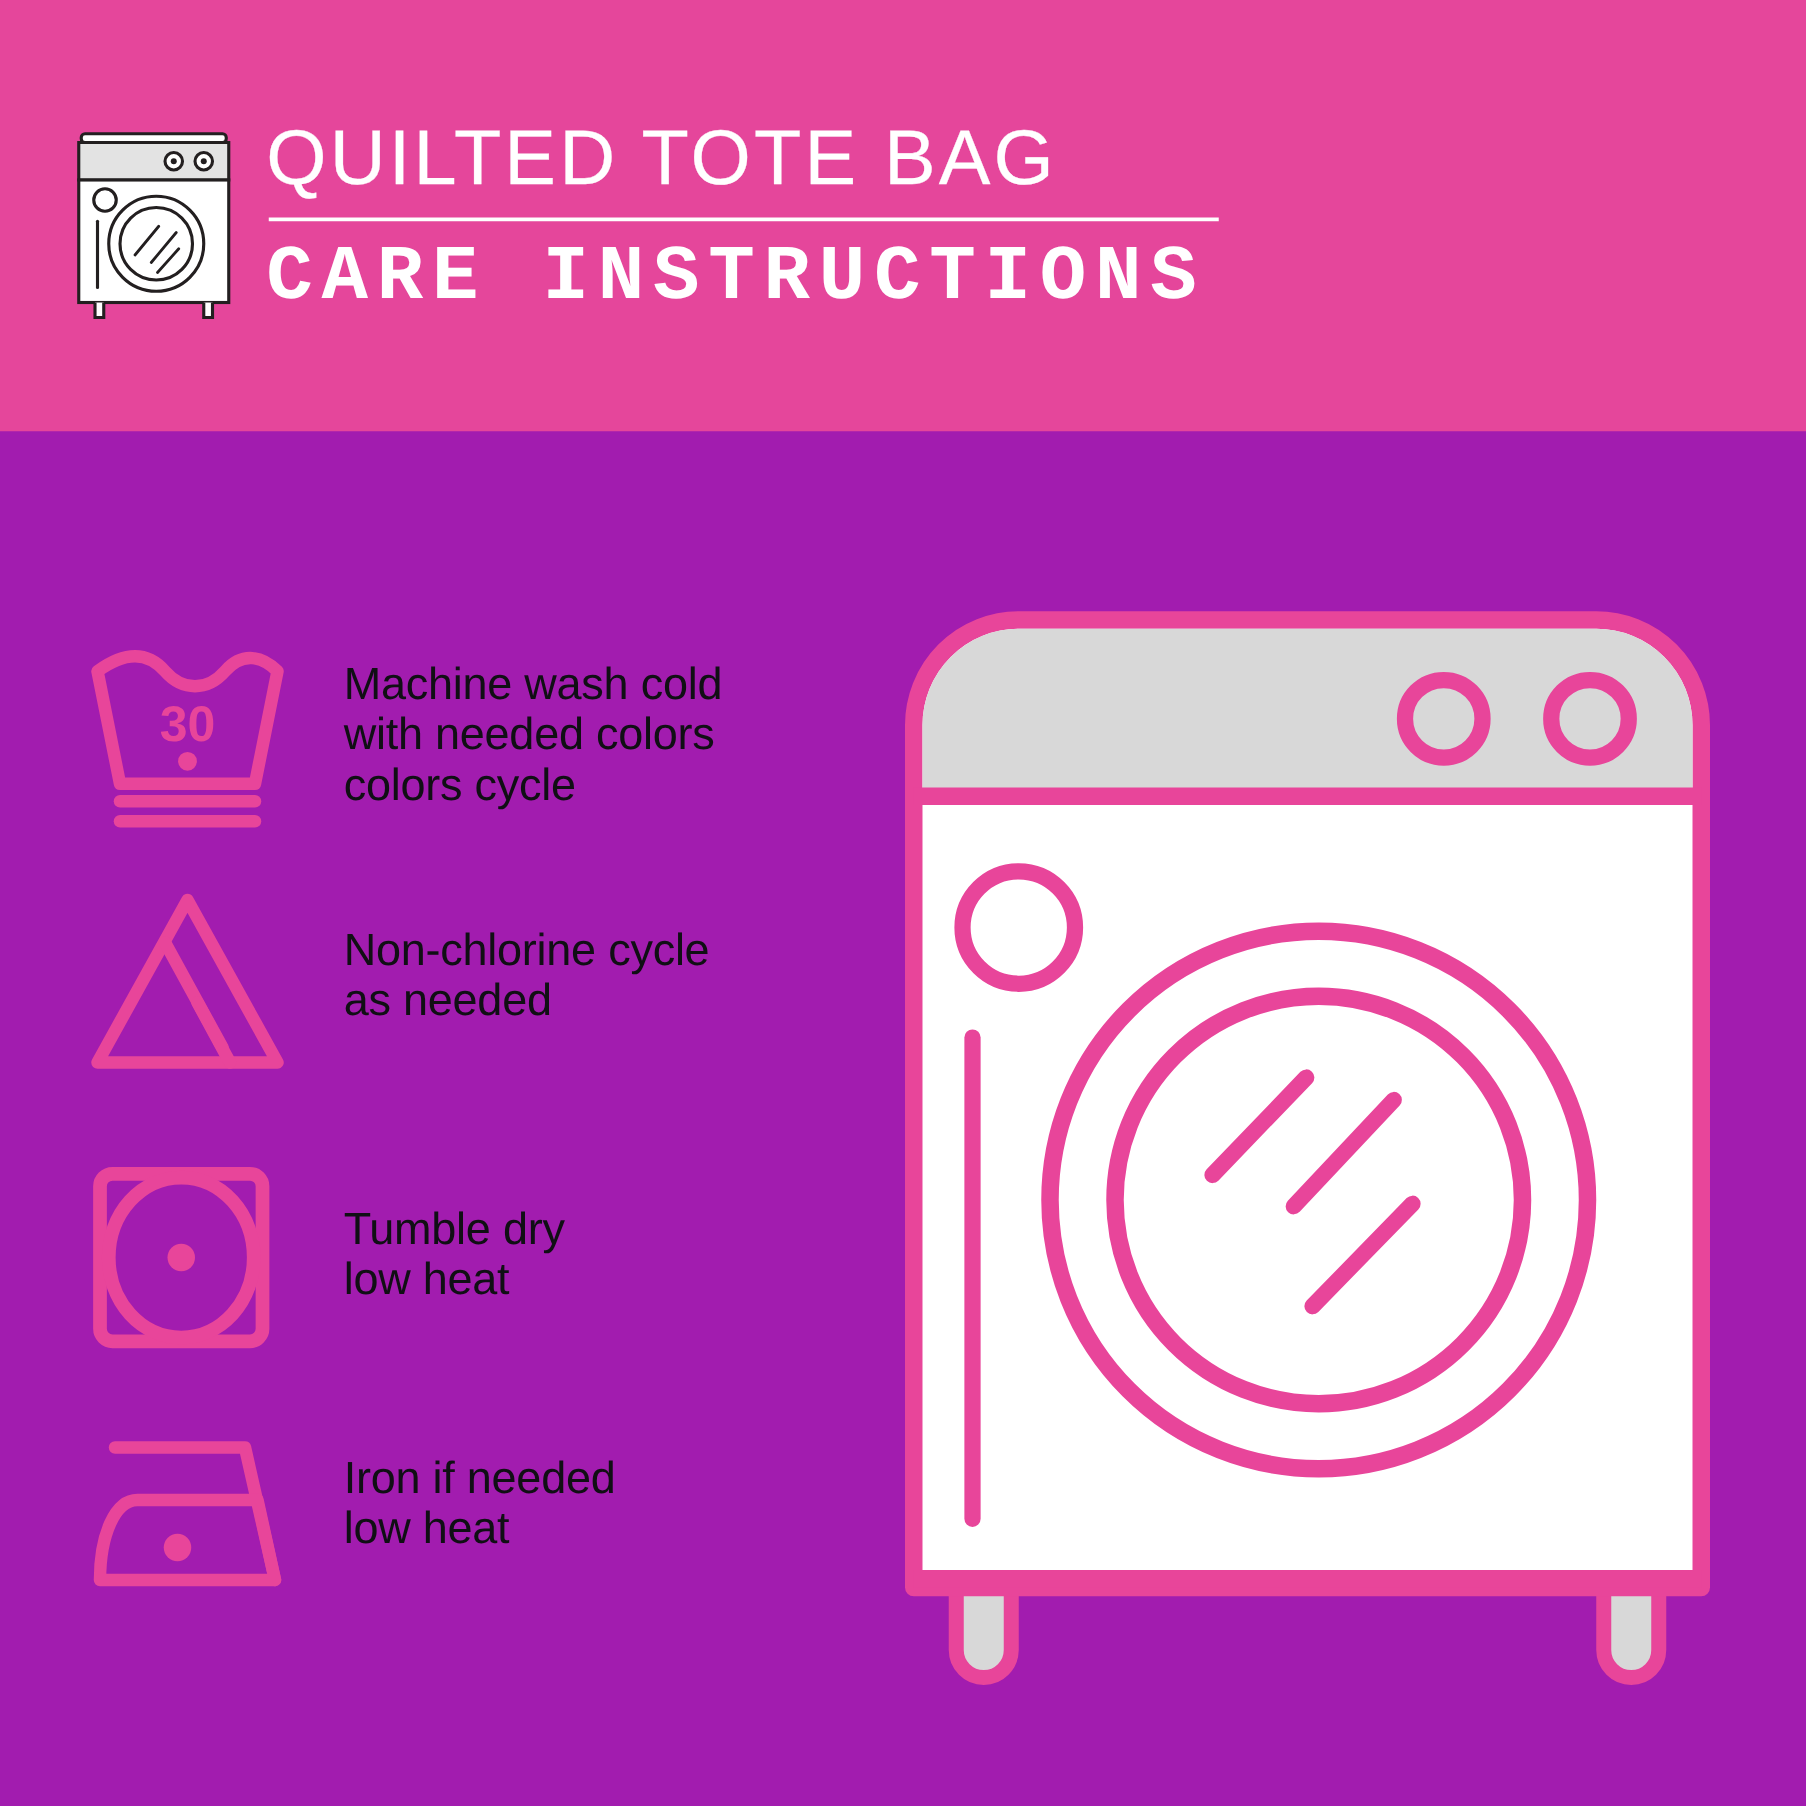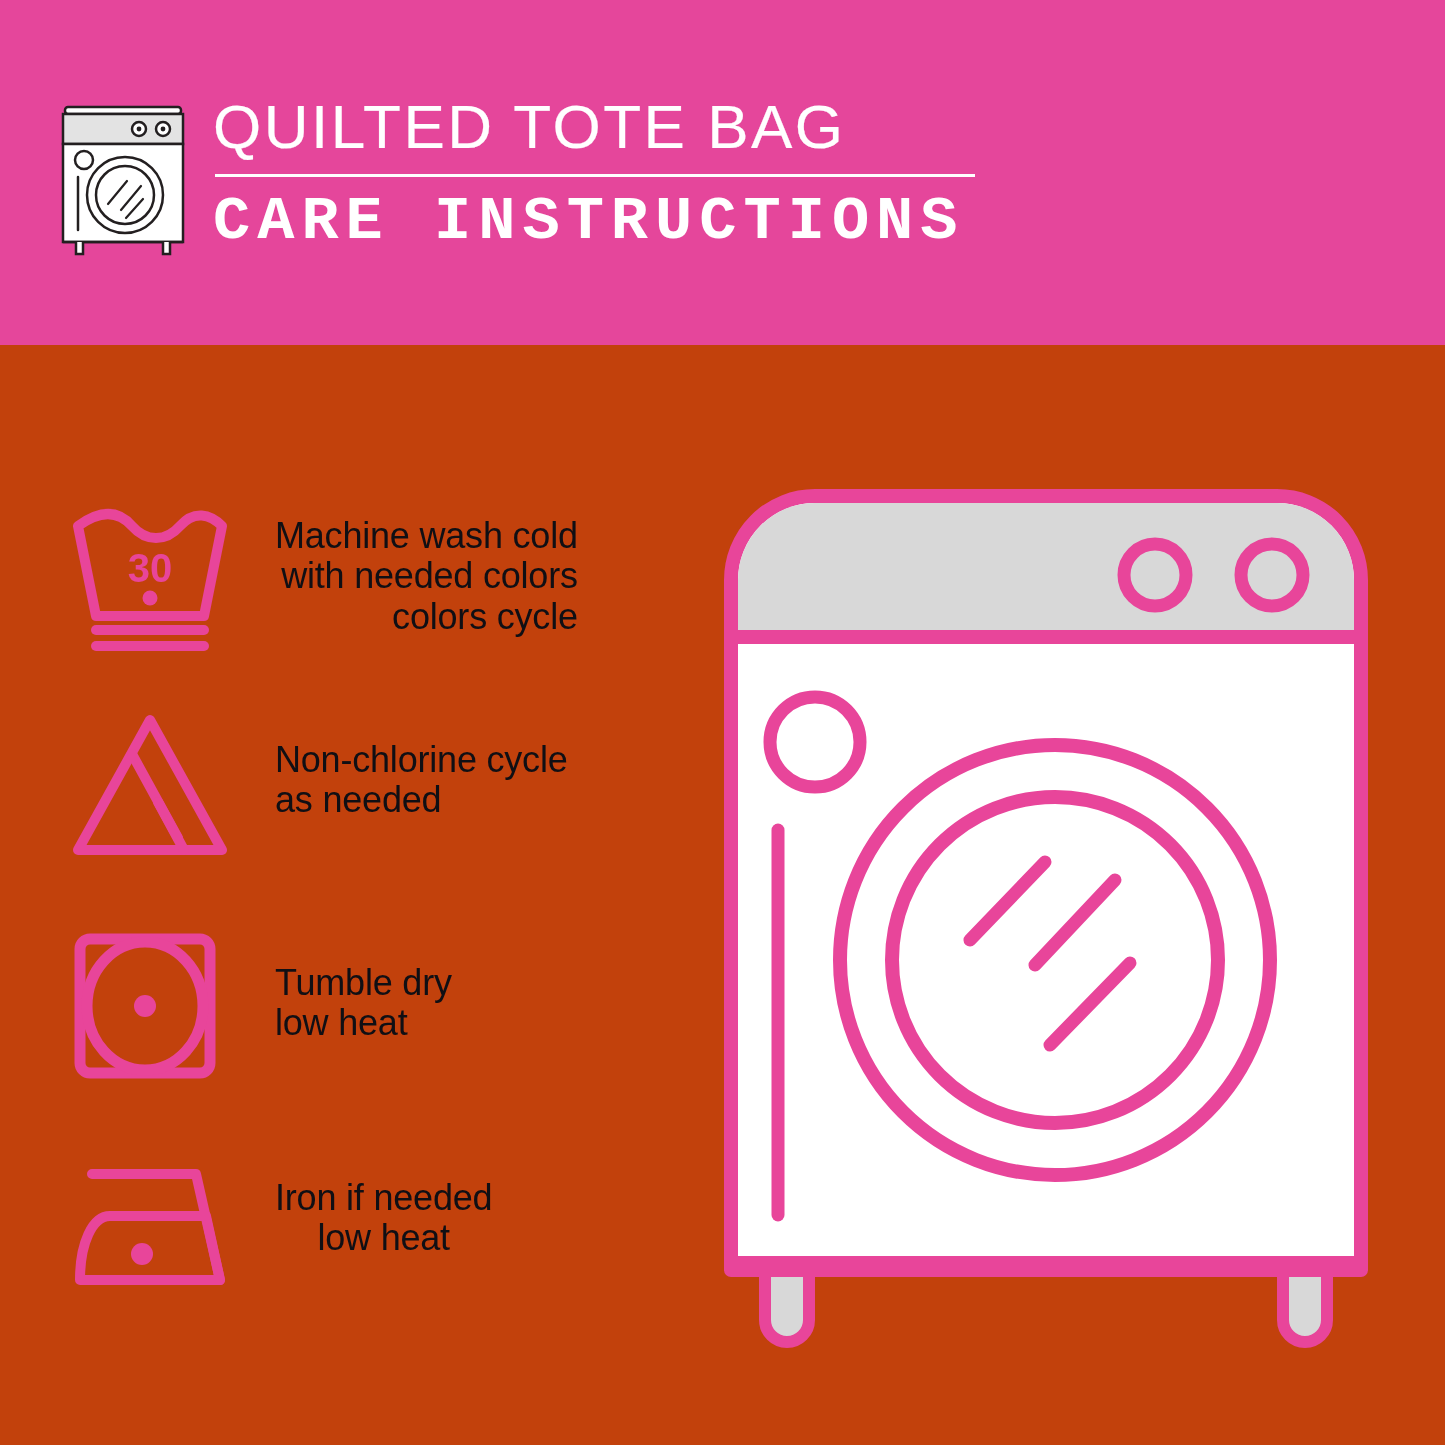--- a/index.html
+++ b/index.html
@@ -7,21 +7,21 @@
     padding: 0;
     background: #ffffff;
   }
   body {
     font-family: "Liberation Sans", sans-serif;
   }
   .page {
     position: relative;
     width: 1445px;
     height: 1445px;
-    background: #c2410c;
+    background: #a21caf;
     overflow: hidden;
   }
 
   
   .header-band {
     position: absolute;
     left: 0;
     top: 0;
     width: 1445px;
     height: 345px;
@@ -76,24 +76,24 @@
     left: 0;
     top: 480px;
     width: 700px;
   }
   .care-row {
     position: absolute;
     left: 70px;
     display: flex;
     align-items: flex-start;
   }
-  .care-row.r0 { top: 24px; text-align: right; }
+  .care-row.r0 { top: 35px; }
   .care-row.r1 { top: 232px; }
   .care-row.r2 { top: 451px; }
-  .care-row.r3 { top: 672px; text-align: center; }
+  .care-row.r3 { top: 656px; }
 
   .care-symbol {
     width: 165px;
     height: 150px;
     flex: 0 0 auto;
   }
   .care-symbol svg { display: block; }
 
   .care-text {
     margin-left: 40px;

